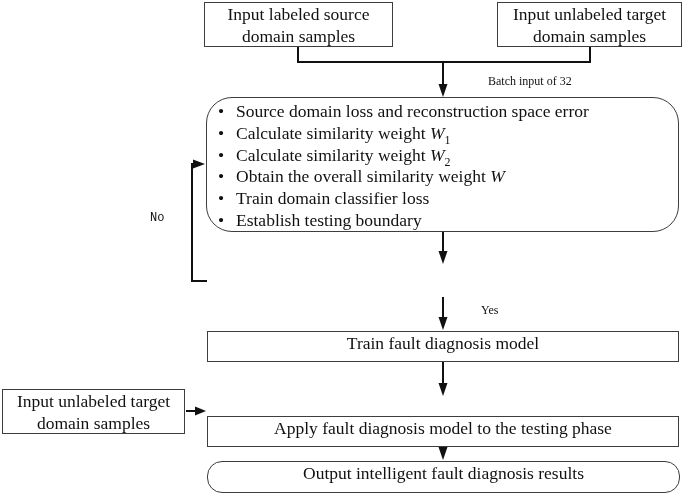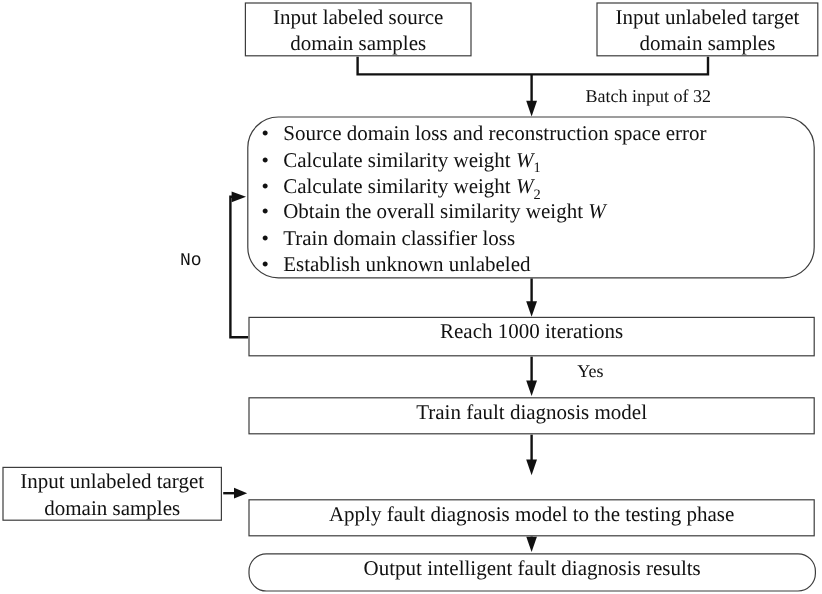--- a/index.html
+++ b/index.html
@@ -76,21 +76,21 @@
     font-style: italic;
     font-family: Liberation Serif, serif;
   }
   .var-w sub {
     font-style: normal;
     font-size: 12px;
     line-height: 0;
   }
   .edge-label {
     position: absolute;
-    font-size: 15px;
+    font-size: 12px;
     line-height: 20px;
     white-space: nowrap;
   }
   .label-batch { left: 488px; top: 71px; }
   .label-no    { left: 150px; top: 208px; font-family: Liberation Mono, monospace; }
   .label-yes   { left: 481px; top: 300px; }
 </style>
 </head>
 <body>
 
@@ -132,27 +132,24 @@
     <div>domain samples</div>
   </div>
 
   <div class="node node-process">
     <ul class="bullet-list">
       <li><span>Source domain loss and reconstruction space error</span><span class="var-w"><span></span><sub></sub></span></li>
       <li><span>Calculate similarity weight </span><span class="var-w"><span>W</span><sub>1</sub></span></li>
       <li><span>Calculate similarity weight </span><span class="var-w"><span>W</span><sub>2</sub></span></li>
       <li><span>Obtain the overall similarity weight </span><span class="var-w"><span>W</span><sub></sub></span></li>
       <li><span>Train domain classifier loss</span><span class="var-w"><span></span><sub></sub></span></li>
-      <li><span>Establish unknown unlabeled</span><span class="var-w"><span></span><sub></sub></span></li>
+      <li><span>Establish testing boundary</span><span class="var-w"><span></span><sub></sub></span></li>
     </ul>
   </div>
 
-  <div class="node node-reach">
-    <div>Reach 1000 iterations</div>
-  </div>
 
   <div class="node node-train">
     <div>Train fault diagnosis model</div>
   </div>
 
   <div class="node node-testin">
     <div>Input unlabeled target</div>
     <div>domain samples</div>
   </div>
 

